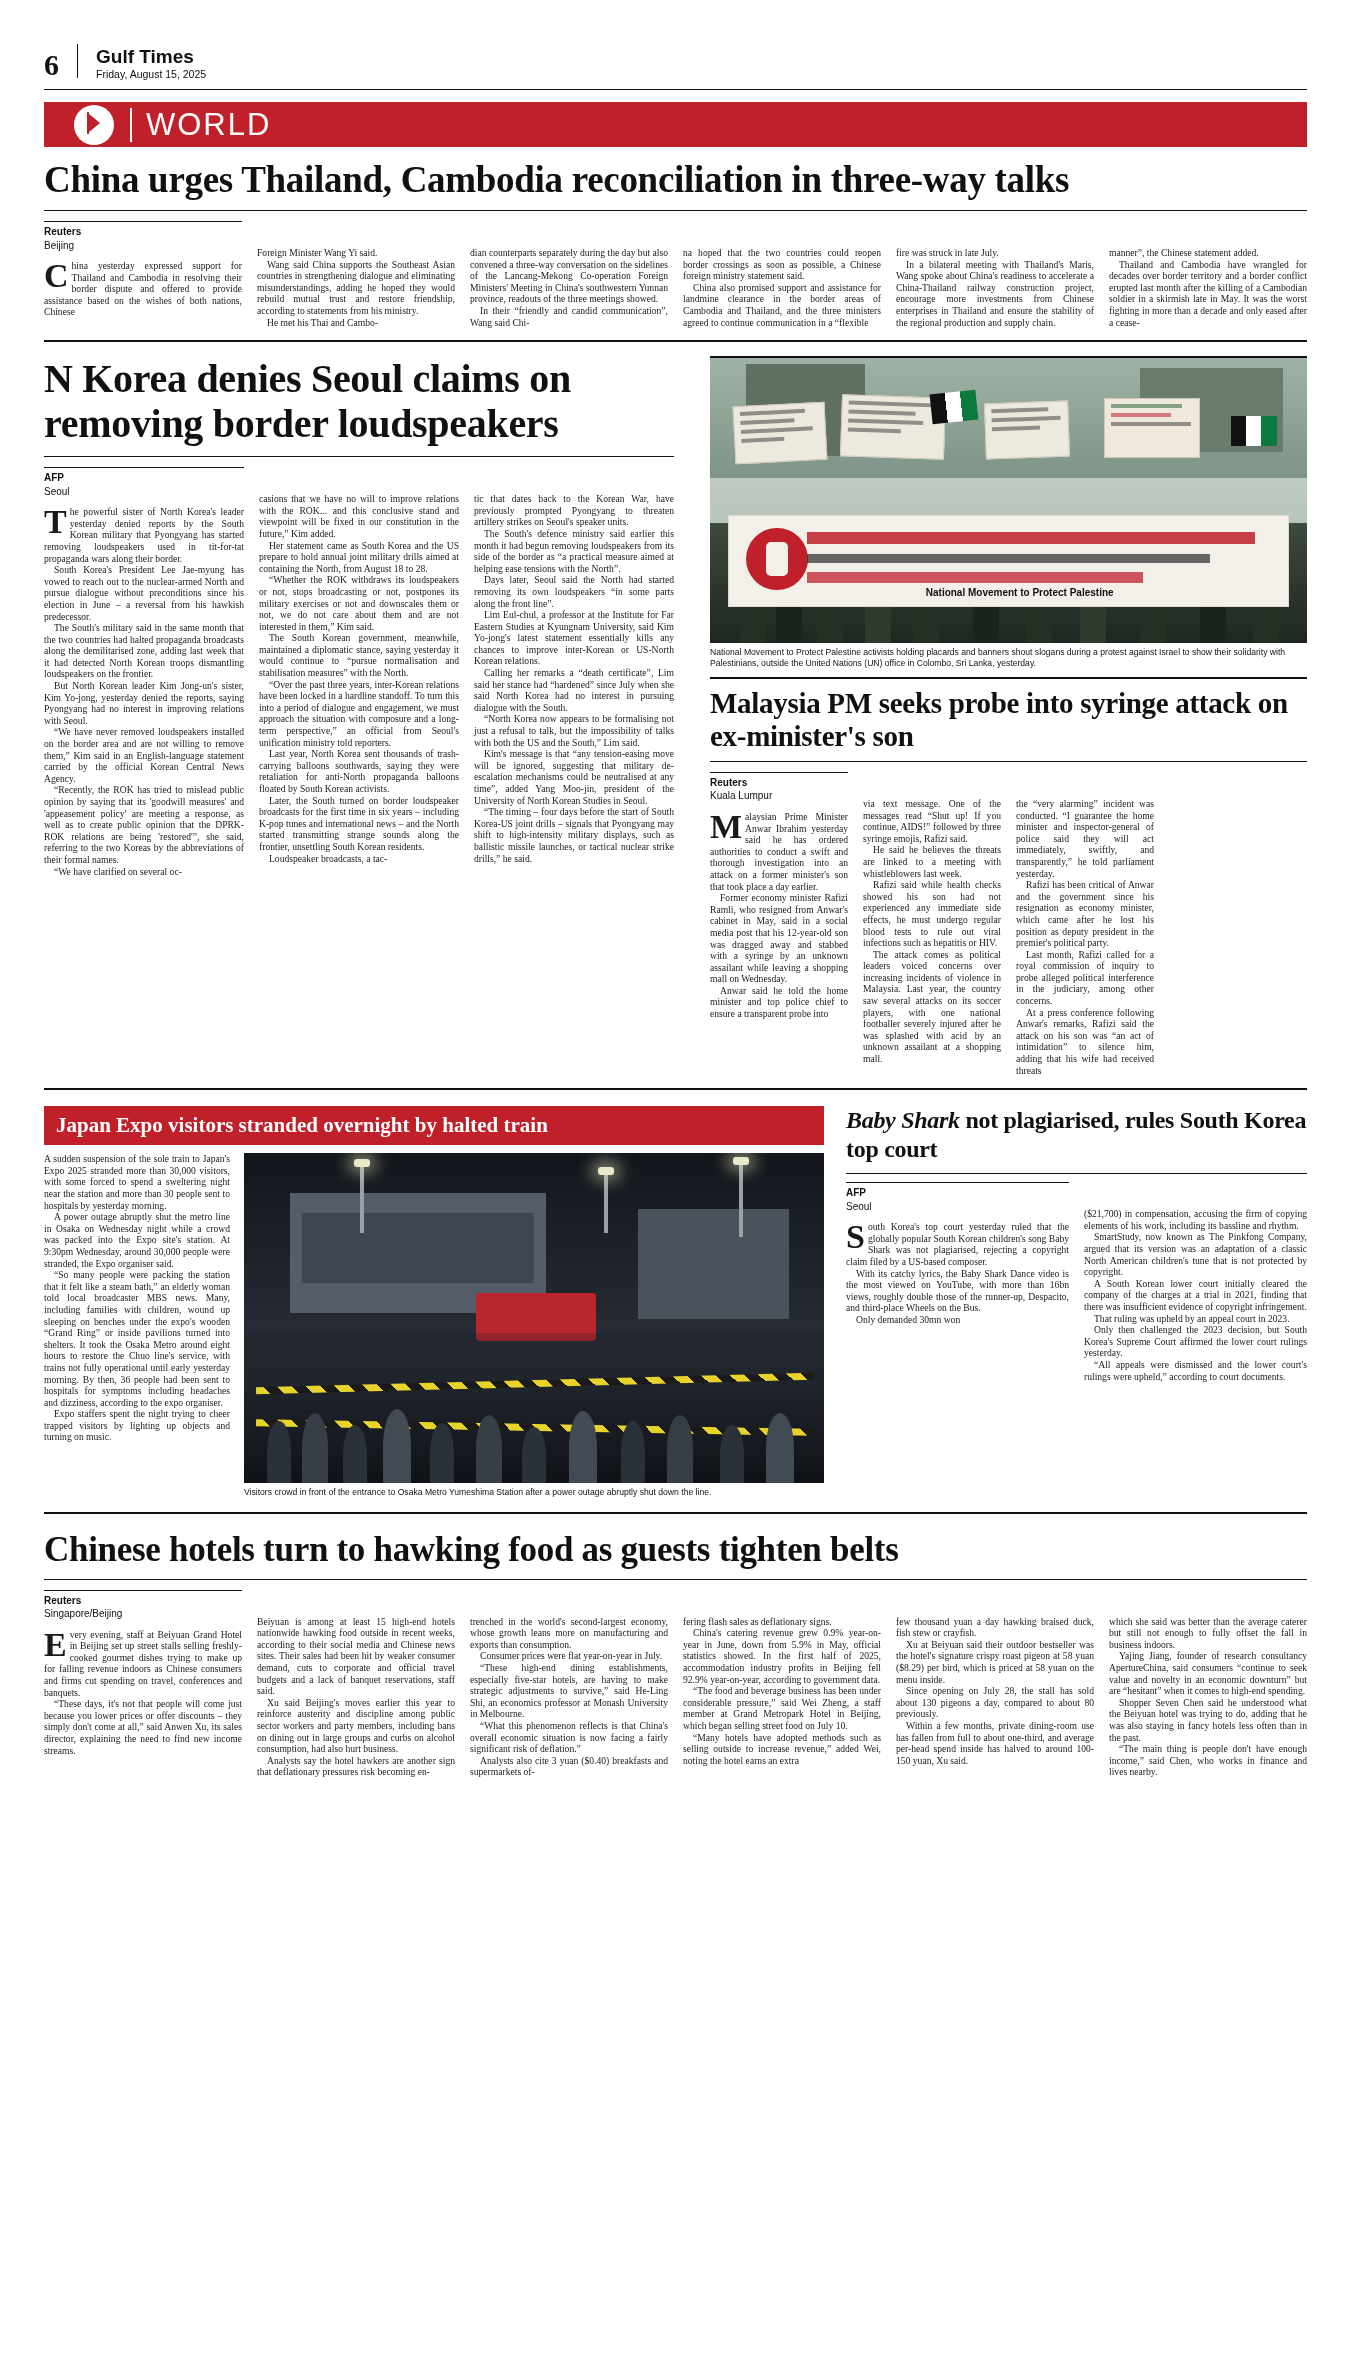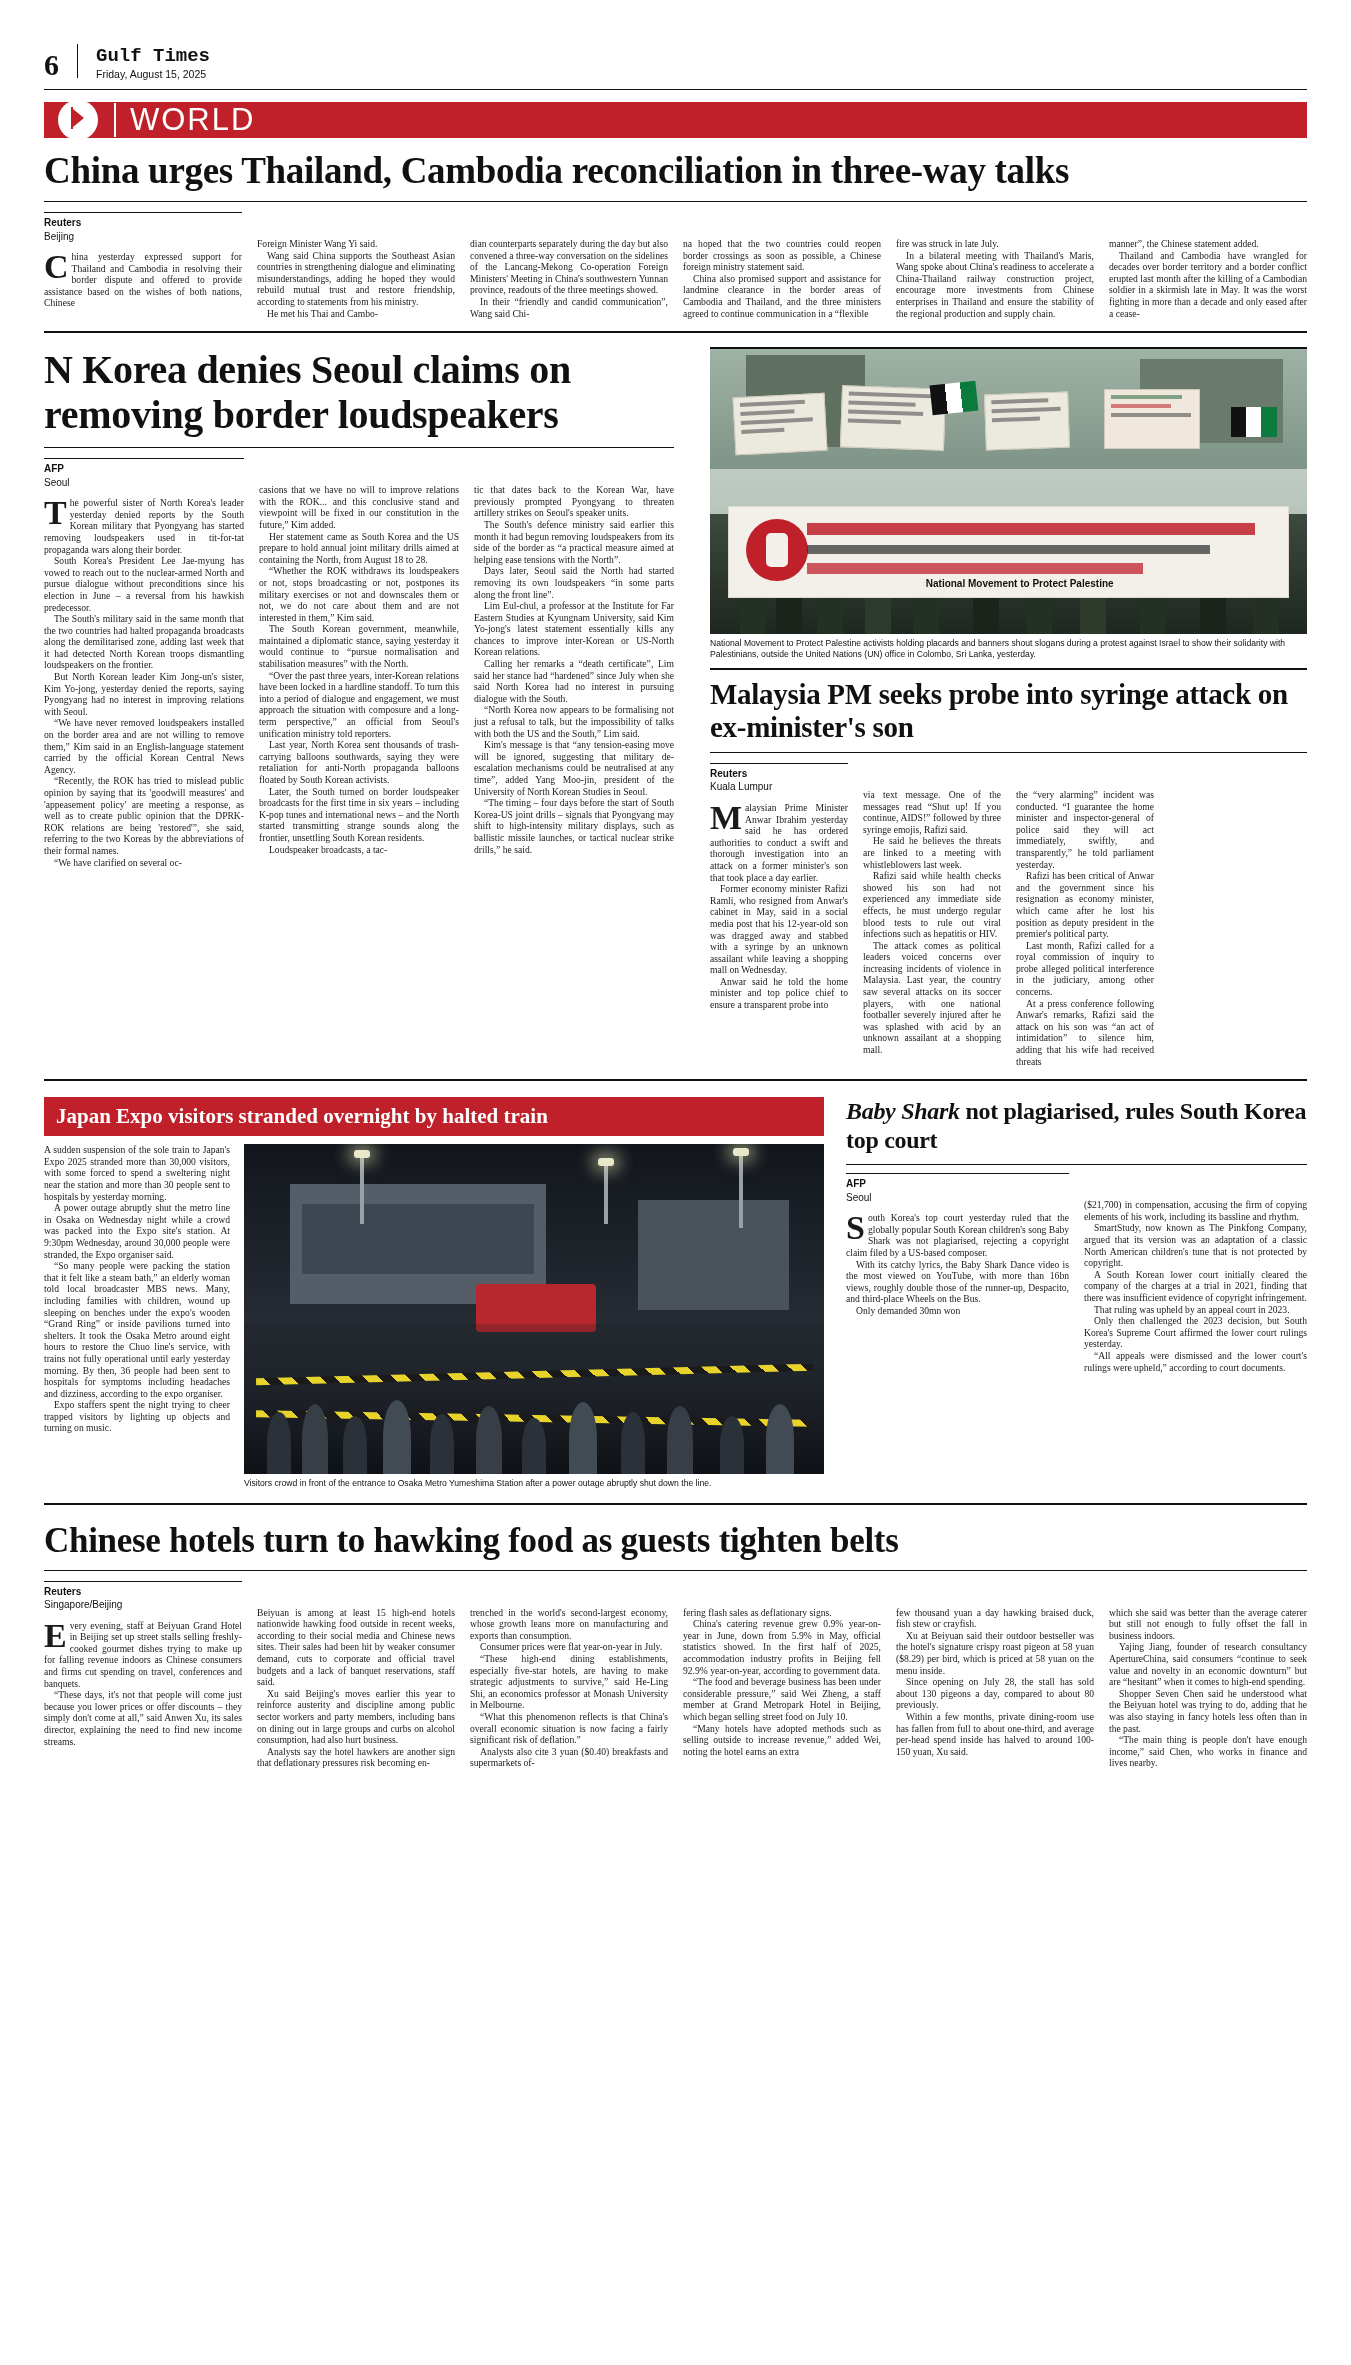--- a/index.html
+++ b/index.html
@@ -10,29 +10,29 @@
     font-family:"Liberation Serif", serif;
     color:#111;
     position:relative;
   }
   .page { width:1351px; height:2365px; position:relative; padding:0 44px; }
 
   
   .masthead { display:flex; align-items:flex-end; gap:14px; padding-top:44px; }
   .folio { font-family:"Liberation Serif", serif; font-size:30px; font-weight:bold; line-height:1; }
   .mast-rule { width:1px; height:34px; background:#111; margin:0 4px 2px 4px; }
-  .mast-title { font-family:Liberation Mono, monospace; font-size:19px; font-weight:bold; line-height:1.05; }
+  .mast-title { font-family:Liberation Sans, sans-serif; font-size:19px; font-weight:bold; line-height:1.05; }
   .mast-date { font-family:"Liberation Sans", sans-serif; font-size:10.5px; line-height:1.05; margin-top:2px; }
 
   .hr-thin { border-top:1px solid #111; margin-top:9px; }
 
   
   .section-banner {
-    margin-top:12px; height:36px; background:#c0202a; position:relative;
-    display:flex; align-items:center; padding-left:14px;
+    margin-top:12px; height:45px; background:#c0202a; position:relative;
+    display:flex; align-items:center; padding-left:30px;
   }
   .gt-logo { width:40px; height:40px; border-radius:50%; background:#fff; position:relative; flex:0 0 auto; }
   .gt-logo:before {
     content:""; position:absolute; left:13px; top:7px; width:2px; height:22px; background:#c0202a;
   }
   .gt-logo:after {
     content:""; position:absolute; left:15px; top:9px;
     border-left:11px solid #c0202a; border-top:9px solid transparent; border-bottom:9px solid transparent;
   }
   .banner-div { width:2px; height:34px; background:#fff; margin:0 14px 0 16px; }

